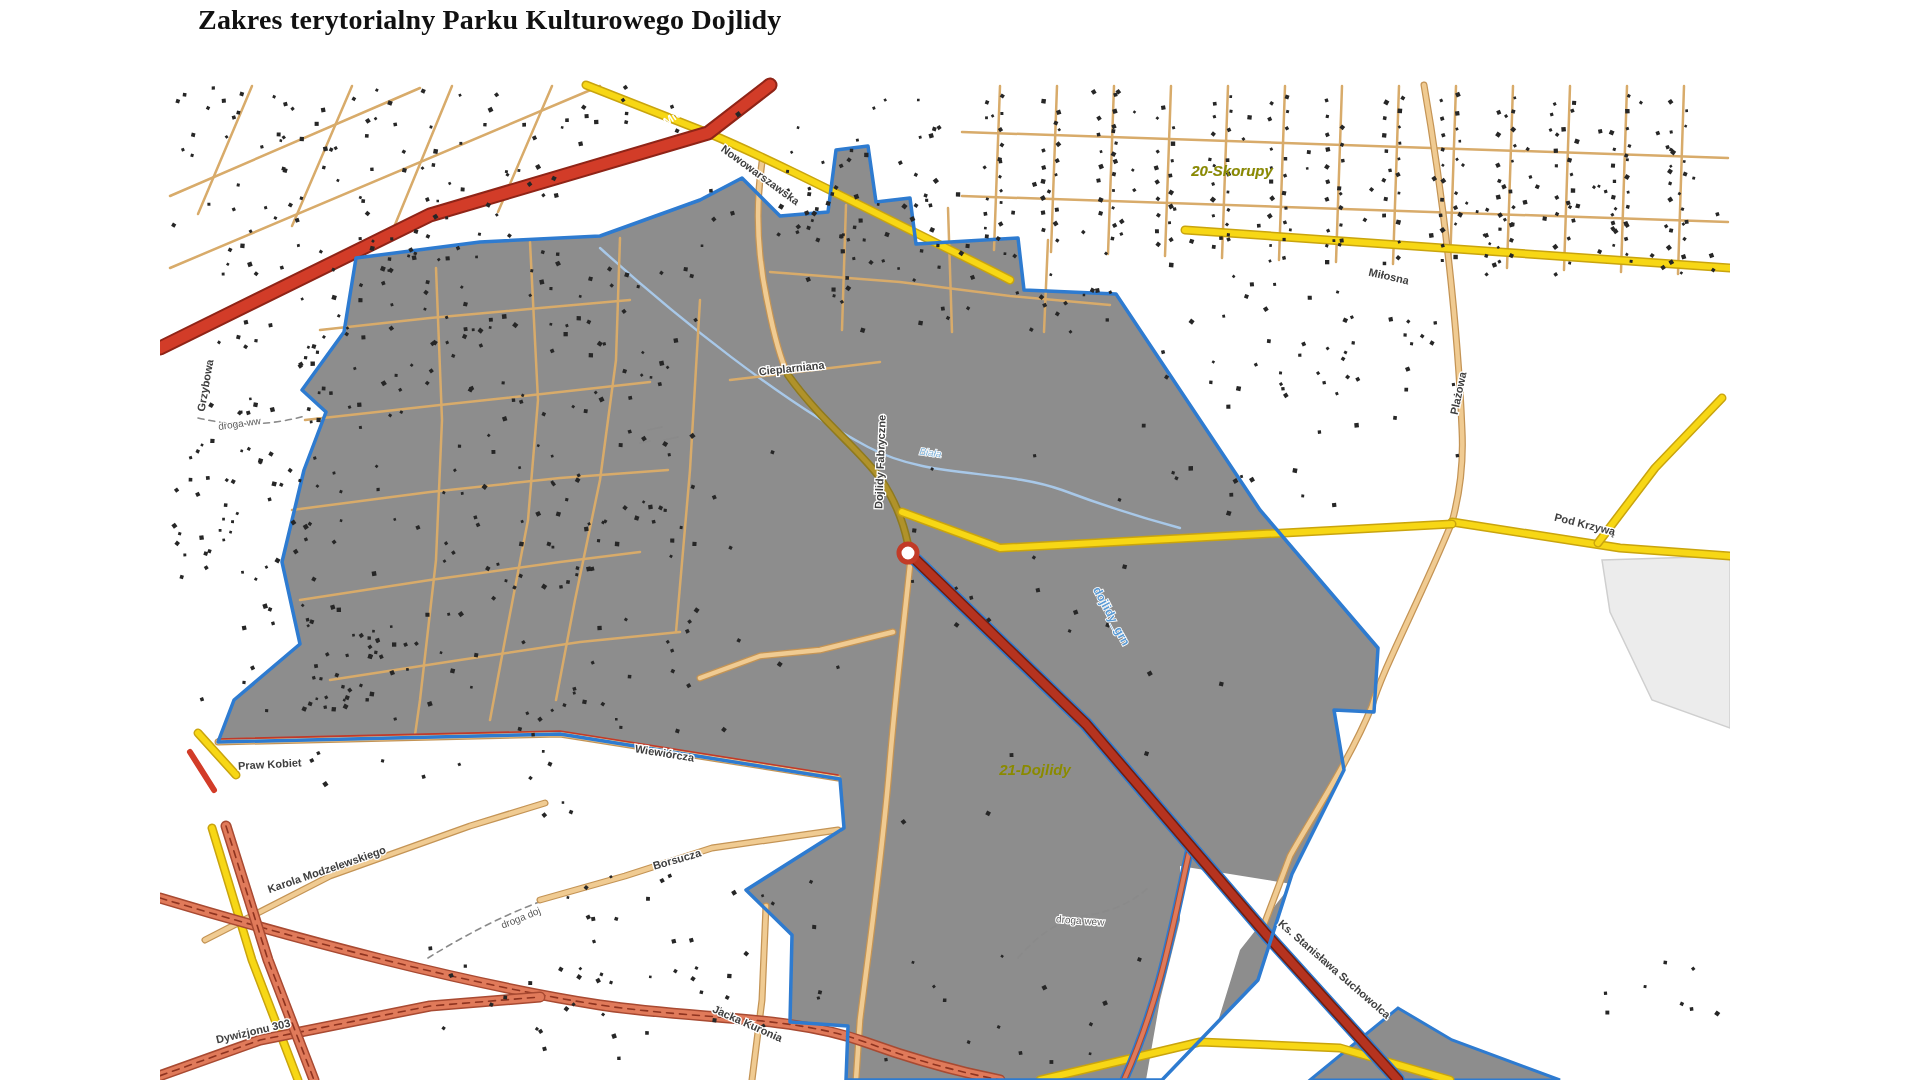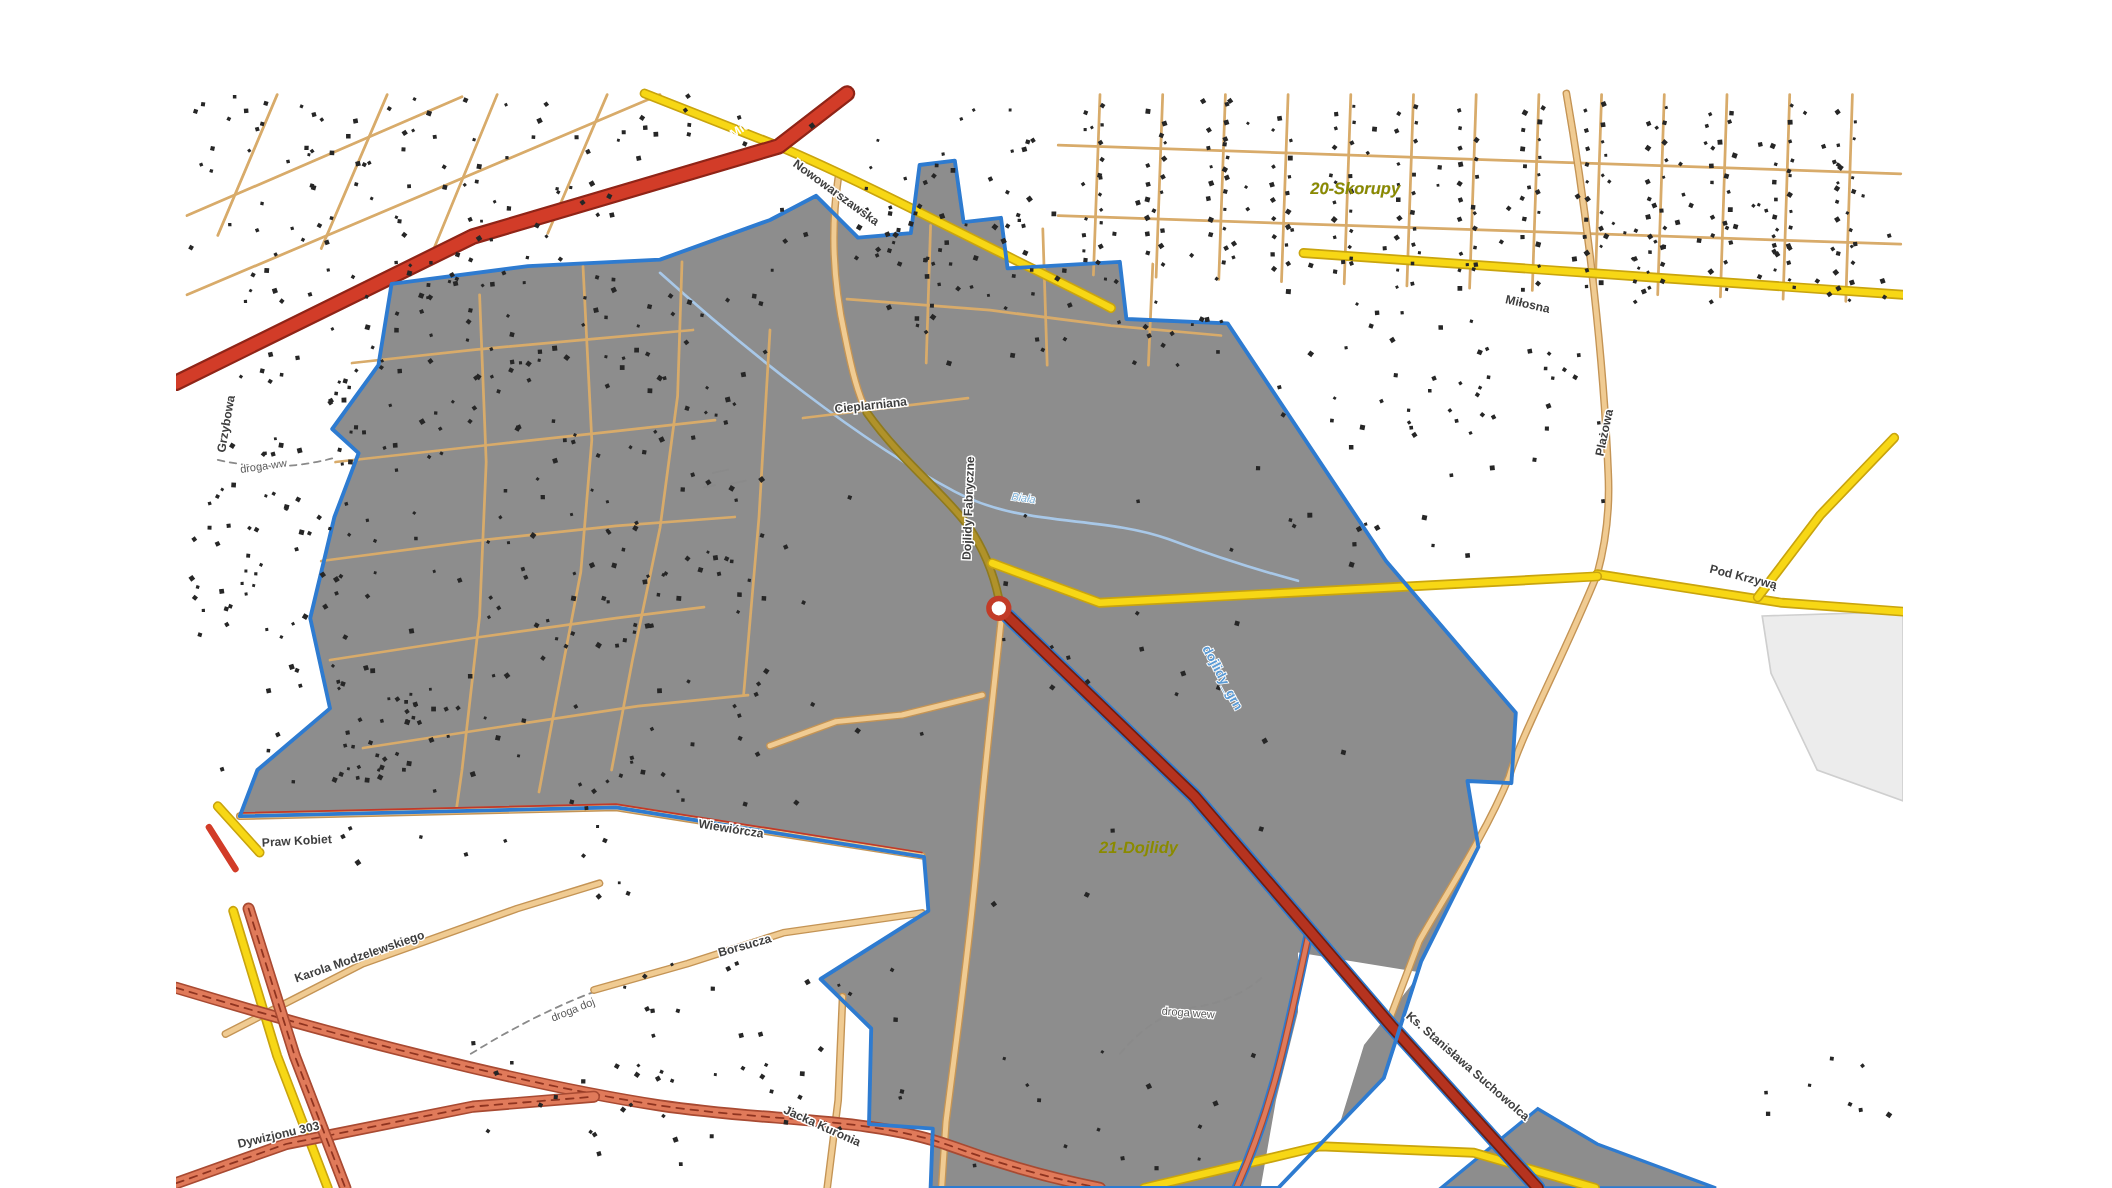--- a/index.html
+++ b/index.html
@@ -13,20 +13,21 @@
   .lbl-path{font:10px "Liberation Sans",sans-serif;fill:#5a5a5a;stroke:#ffffff;stroke-width:2.2px;paint-order:stroke;}
   .lbl-district{font:italic bold 15px "Liberation Sans",sans-serif;fill:#8a8a00;stroke:#9b9b9b;stroke-width:0.2px;paint-order:stroke;}
   .lbl-water{font:italic 10px "Liberation Sans",sans-serif;fill:#7fb2d9;stroke:#ffffff;stroke-width:1.6px;paint-order:stroke;}
   .lbl-layer{font:bold 12px "Liberation Sans",sans-serif;fill:#5b9bd5;stroke:#ffffff;stroke-width:1.6px;paint-order:stroke;}
   .lbl-onroad{font:bold 11.5px "Liberation Sans",sans-serif;fill:#ffffff;}
 </style>
 </head>
 <body>
 
 <div class="page">
+  <h1 class="title">Zakres terytorialny Parku Kulturowego Dojlidy</h1>
   <div class="map">
     <svg id="map-svg" style="position:absolute;left:160px;top:75px" width="1570" height="1005" viewBox="160 75 1570 1005" xmlns="http://www.w3.org/2000/svg">
         <path d="M356,258 L480,242 L600,236 L700,200 L742,178 L780,216 L828,212 L836,150 L868,146 L876,202 L910,198 L916,244 L1018,238 L1024,290 L1116,294 L1260,510 L1378,648 L1374,712 L1334,710 L1344,770 L1292,874 L1258,980 L1162,1080 L846,1080 L848,1026 L790,1022 L792,935 L746,890 L844,828 L840,779 L560,734 L218,742 L234,700 L300,644 L282,562 L304,470 L326,412 L302,390 L344,332 Z" fill="#8d8d8d" stroke="none"></path>
         <path d="M1602,560 L1730,556 L1730,728 L1652,700 L1610,612 Z" fill="#ececec" stroke="#cfcfcf" stroke-width="1.5"></path>
         <path d="M1310,1080 L1398,1008 L1452,1040 L1560,1080 Z" fill="#8d8d8d" stroke="#2e7bd0" stroke-width="3"></path>
         <path d="M1180,866 L1292,884 L1240,950 L1200,1080 L1146,1080 L1160,1000 L1180,920 Z" fill="#ffffff" stroke="none"></path>
         <path d="M600,248 C680,320 780,400 868,447 C930,480 1000,468 1062,490 C1110,508 1150,520 1180,528" fill="none" stroke="#a8c8e8" stroke-width="2.4" stroke-linecap="round" stroke-linejoin="round"></path>
         <path d="M198,418 C240,428 275,424 305,416" fill="none" stroke="#8a8a8a" stroke-width="1.6" stroke-linecap="round" stroke-linejoin="round" stroke-dasharray="6,5"></path>
         <path d="M428,958 C470,932 520,906 575,890" fill="none" stroke="#8a8a8a" stroke-width="1.6" stroke-linecap="round" stroke-linejoin="round" stroke-dasharray="6,5"></path>
         <path d="M1018,958 C1042,930 1065,918 1090,915 C1118,910 1138,898 1150,886" fill="none" stroke="#8a8a8a" stroke-width="1.6" stroke-linecap="round" stroke-linejoin="round" stroke-dasharray="6,5"></path>

